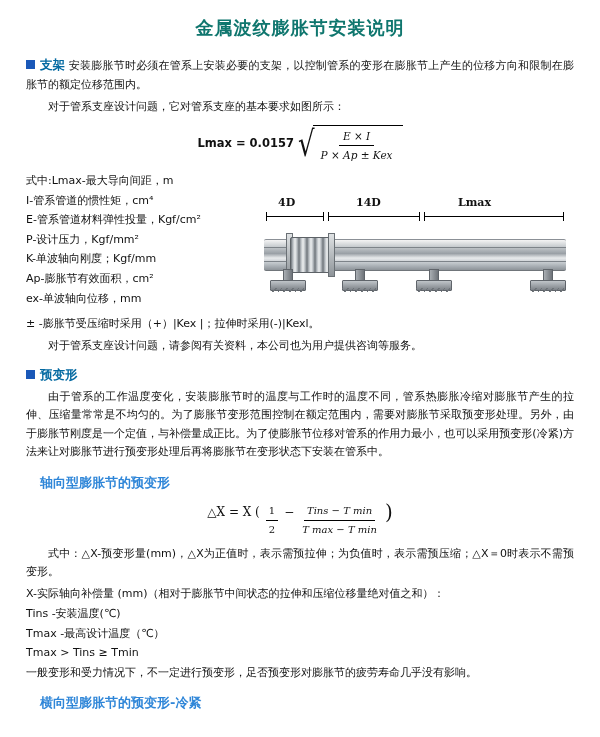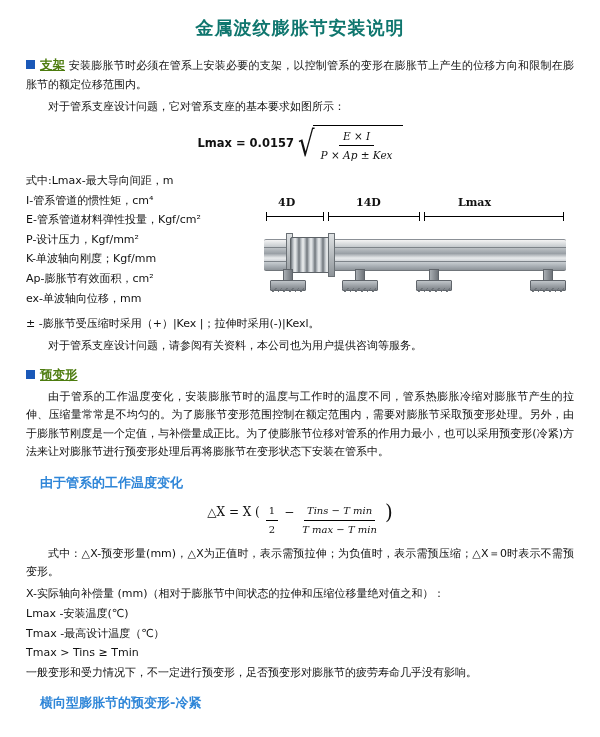--- a/index.html
+++ b/index.html
@@ -29,26 +29,25 @@
     font-weight: bold;
     letter-spacing: 1px;
     margin: 14px 0 12px 0;
     color: #0f766e;
   }
   .content {
     padding: 0 26px 0 26px;
   }
   .sec-head {
     font-weight: bold;
-    color: #4d7c0f;
+    color: #0369a1;
     font-size: 12.5px;
     margin: 10px 0 4px 0;
     display: flex;
     align-items: center;
-    text-decoration: underline;
   }
   .sec-head .sq {
     display: inline-block;
     width: 9px;
     height: 9px;
     background: #1a58b8;
     margin-right: 5px;
   }
   .sec-head.inline-head {
     display: inline-flex;
@@ -404,42 +403,42 @@
 
     <p class="indent">对于管系支座设计问题，请参阅有关资料，本公司也为用户提供咨询等服务。</p>
 
     <div class="sec-head">
       <span class="sq"></span>
       <span>预变形</span>
     </div>
 
     <p class="indent">由于管系的工作温度变化，安装膨胀节时的温度与工作时的温度不同，管系热膨胀冷缩对膨胀节产生的拉伸、压缩量常常是不均匀的。为了膨胀节变形范围控制在额定范围内，需要对膨胀节采取预变形处理。另外，由于膨胀节刚度是一个定值，与补偿量成正比。为了使膨胀节位移对管系的作用力最小，也可以采用预变形(冷紧)方法来让对膨胀节进行预变形处理后再将膨胀节在变形状态下安装在管系中。</p>
 
-    <div class="sub-head">由于管系的工作温度变化</div>
+    <div class="sub-head">轴向型膨胀节的预变形</div>
 
     <div class="eq-center">
       <span class="eq-inline">
         <span>△X = X (</span>
         <span class="half">
           <span class="num">1</span>
           <span class="den">2</span>
         </span>
         <span>−</span>
         <span class="frac2">
           <span class="num">Tins − T min</span>
           <span class="den">T max − T min</span>
         </span>
         <span class="paren">)</span>
       </span>
     </div>
 
     <div class="list-block">
       <p class="indent">式中：△X-预变形量(mm)，△X为正值时，表示需预拉伸；为负值时，表示需预压缩；△X＝0时表示不需预变形。</p>
       <div class="li li-indent">X-实际轴向补偿量 (mm)（相对于膨胀节中间状态的拉伸和压缩位移量绝对值之和）：</div>
-      <div class="li li-indent">Lmax -安装温度(℃)</div>
+      <div class="li li-indent">Tins -安装温度(℃)</div>
       <div class="li li-indent">Tmax -最高设计温度（℃）</div>
       <div class="li li-indent">Tmax &gt; Tins ≥ Tmin</div>
       <div class="li li-indent">一般变形和受力情况下，不一定进行预变形，足否预变形对膨胀节的疲劳寿命几乎没有影响。</div>
     </div>
 
     <div class="sub-head">横向型膨胀节的预变形-冷紧</div>
 
   </div>
 </div>
 

